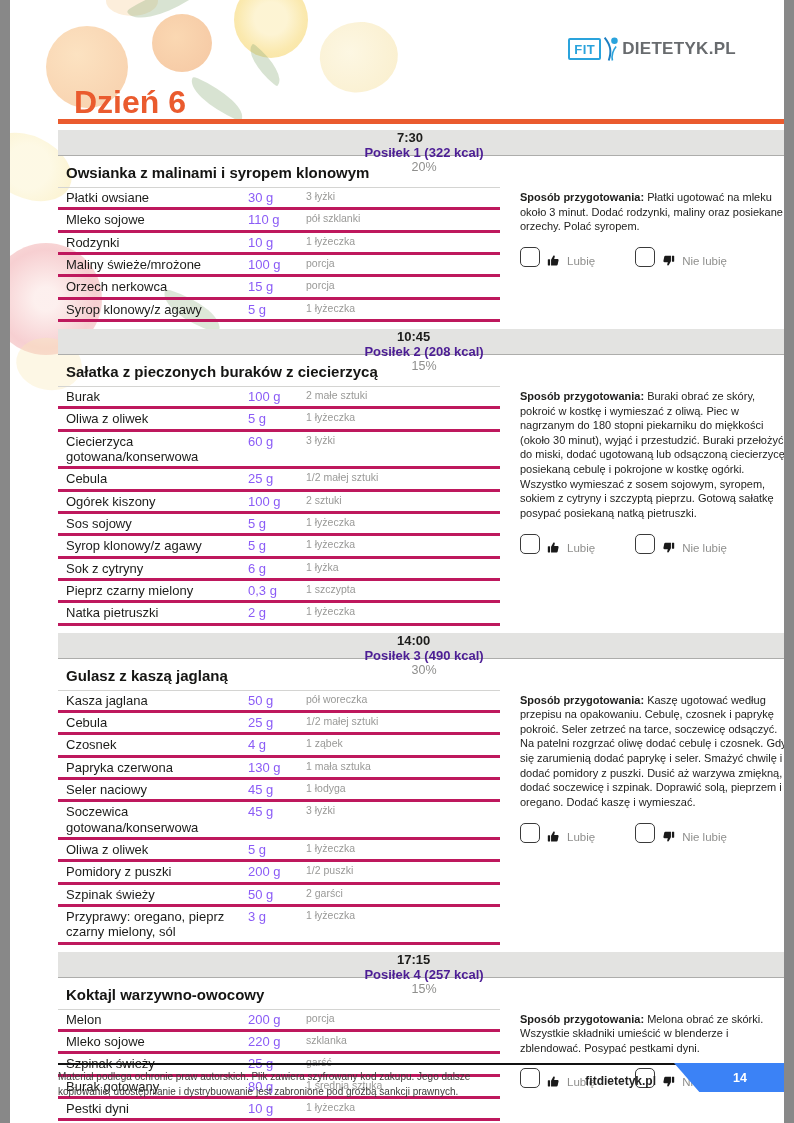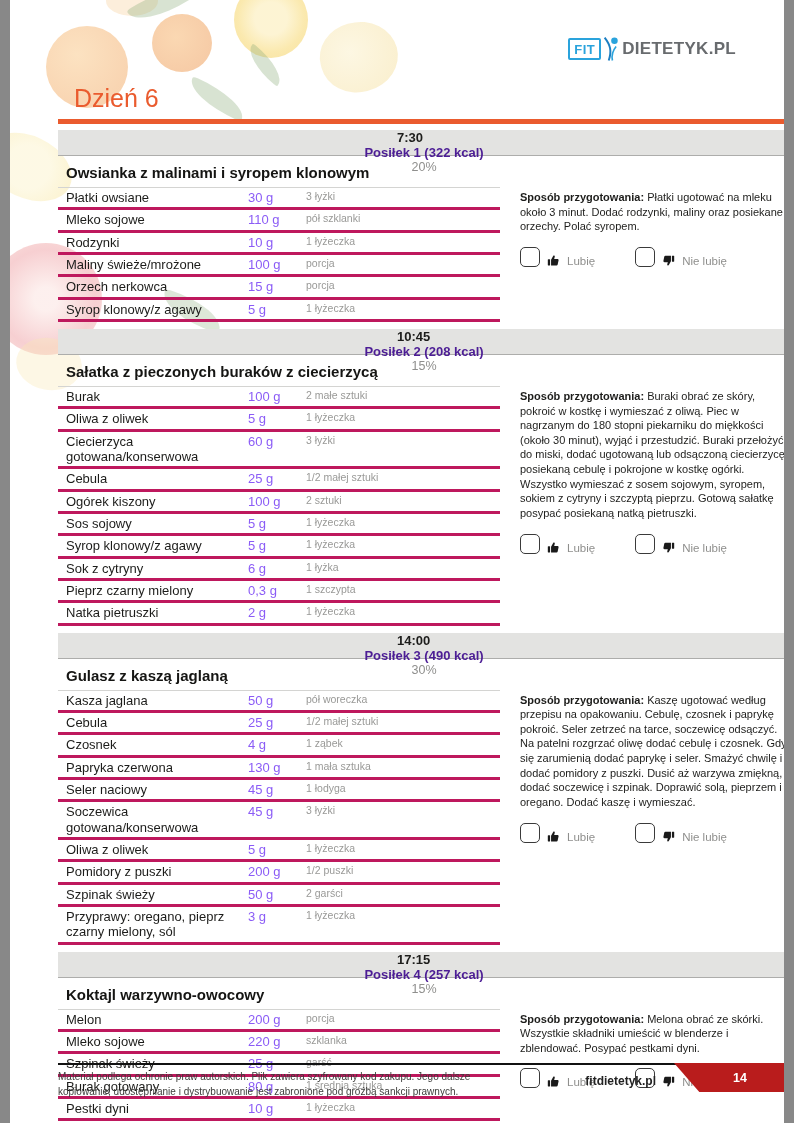--- a/index.html
+++ b/index.html
@@ -22,21 +22,21 @@
   .fr-slice    { left:-28px; top:136px; width:92px;  height:62px; background:radial-gradient(circle, #fbf0be 40%, #f5dc7c); opacity:.4; transform:rotate(25deg); }
   .fr-grape    { left:-20px; top:243px; width:112px; height:112px; background:radial-gradient(circle, #fbe3e0 15%, #f0a8ac 62%, #f6cdc3); opacity:.55; }
   .fr-bottom   { left:6px;   top:338px; width:66px;  height:52px; background:#f8e9b5; opacity:.35; transform:rotate(10deg); }
 
   
   .logo { position:absolute; top:36px; right:48px; display:flex; align-items:center; z-index:2; }
   .logo-fit { border:2px solid #2aa3dc; color:#2aa3dc; font-weight:bold; font-size:13px; padding:2px 4px 1px; letter-spacing:.5px; border-radius:2px; }
   .logo-person { margin:0 1px 0 2px; }
   .logo-rest { color:#686b6e; font-weight:bold; font-size:17px; letter-spacing:.3px; }
 
-  .day-title { position:absolute; top:84px; left:64px; z-index:2; font-size:25px; font-weight:normal; color:#ea5b2e; }
+  .day-title { position:absolute; top:84px; left:64px; z-index:2; font-size:32px; font-weight:bold; color:#ea5b2e; }
   .accent-bar { position:absolute; top:119px; left:48px; right:0; height:5px; background:#ea5b2e; z-index:2; }
 
   
   .main { position:absolute; top:130px; left:48px; width:730px; z-index:1; }
   .meal { margin-bottom:7px; }
   .meal-header { display:flex; align-items:center; height:26px; background:#e3e3e1; border-bottom:1px solid #adadab; padding:0 14px 0 16px;flex-direction:column; }
   .meal-time  { width:54px; font-size:13px; font-weight:600; color:#1d1d1b; }
   .meal-title { flex:1; font-size:13px; font-weight:600; color:#4c1d95; }
   .meal-percent { font-size:12.5px; color:#8f8f8d; }
   .meal-body { display:flex; }
@@ -53,21 +53,21 @@
   .vote-row { display:flex; gap:40px; margin-top:13px; align-items:center; }
   .vote { display:flex; align-items:flex-end; gap:7px; }
   .checkbox { width:20px; height:20px; border:1.5px solid #3a3a3a; border-radius:5px; background:#fff; }
   .thumb { display:flex; }
   .vote-label { font-size:11.5px; color:#8f8f8d; }
 
   
   .footer { position:absolute; top:1063px; left:48px; right:0; border-top:2px solid #111; z-index:2; }
   .copyright { max-width:432px; font-size:10px; color:#3c3c3a; line-height:1.45; padding-top:5px; }
   .site { position:absolute; right:128px; top:9px; font-size:12px; font-weight:bold; color:#222; }
-  .badge { position:absolute; right:0; top:-2px; width:110px; height:29px; background:#b91c1c; clip-path:polygon(0 0,100% 0,100% 100%,23% 100%); color:#fff; font-weight:bold; font-size:12.5px; display:flex; align-items:center; justify-content:center; padding-left:22px; }
+  .badge { position:absolute; right:0; top:-2px; width:110px; height:29px; background:#3b82f6; clip-path:polygon(0 0,100% 0,100% 100%,23% 100%); color:#fff; font-weight:bold; font-size:12.5px; display:flex; align-items:center; justify-content:center; padding-left:22px; }
 </style>
 </head>
 <body>
 
 <div class="page">
 
   <div class="decor">
     <div class="fr fr-orange"></div>
     <div class="fr fr-topbit"></div>
     <div class="fr fr-mandarin"></div>

